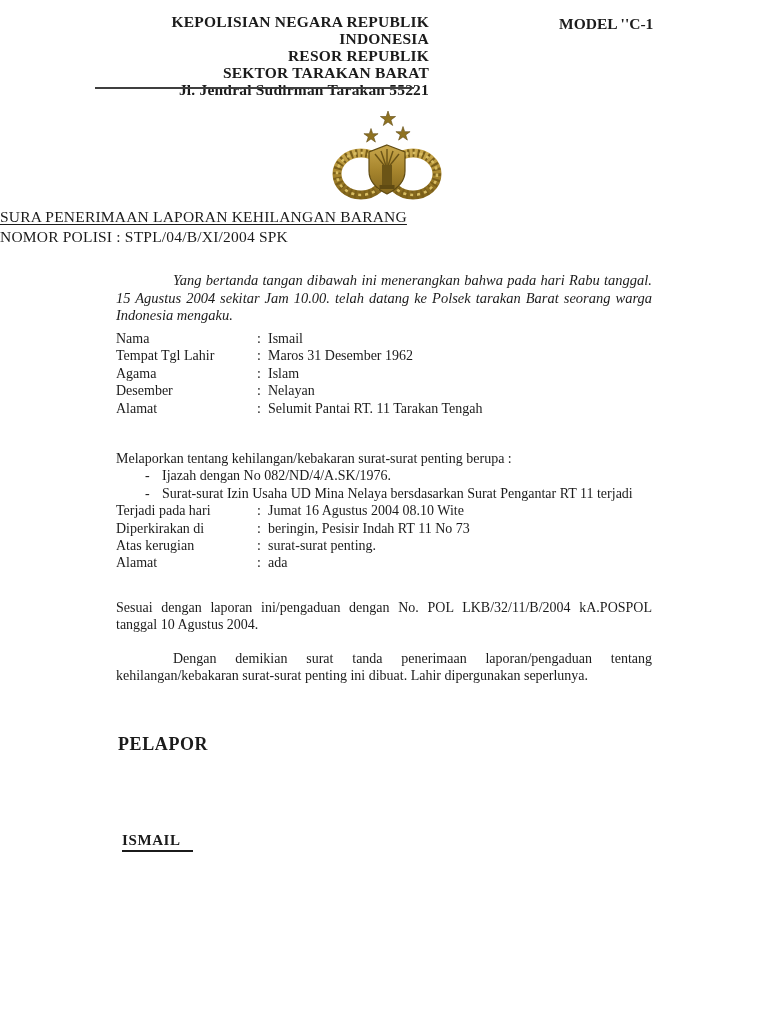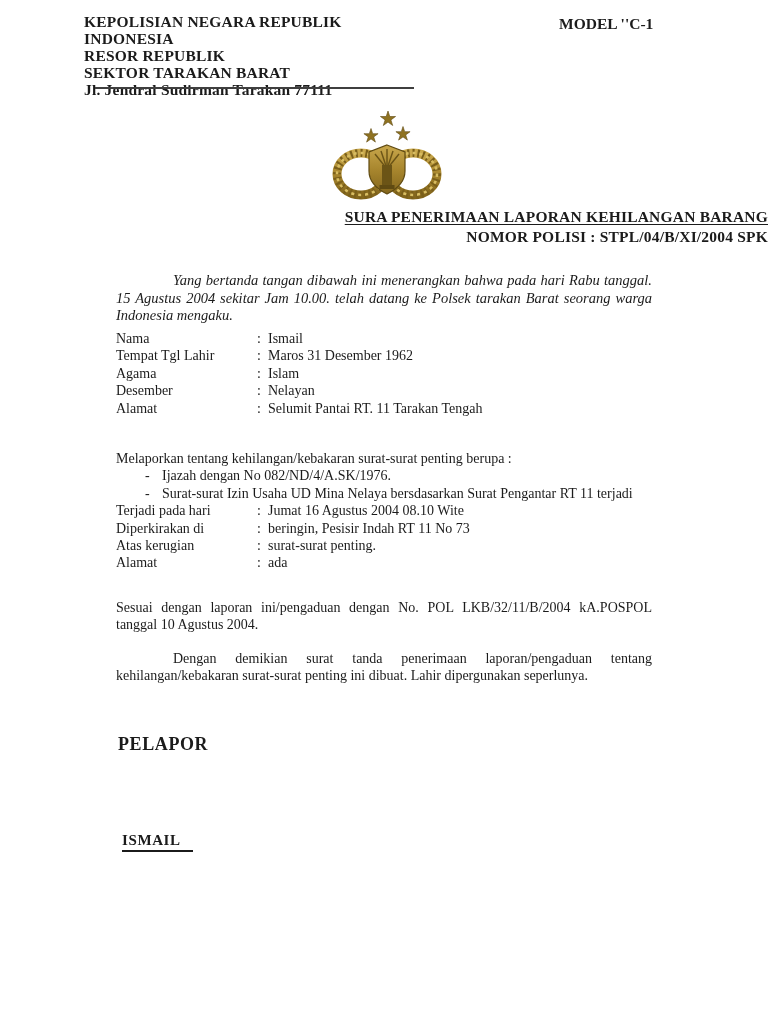--- a/index.html
+++ b/index.html
@@ -9,39 +9,39 @@
     font-family: "Liberation Serif", serif;
     color: #1b1b1b;
     position: relative;
     overflow: hidden;
   }
   .page { position: absolute; inset: 0; background: #fff; }
 
   
   .header-left {
     position: absolute; top: 13px; left: 84px; width: 345px;
-    text-align: left; font-weight: bold; font-size: 15.5px; line-height: 17px;
+    text-align: right; font-weight: bold; font-size: 15.5px; line-height: 17px;
     letter-spacing: 0.2px;
   }
   .model {
     position: absolute; top: 15px; left: 559px;
     font-weight: bold; font-size: 15.5px;
   }
   .header-rule {
     position: absolute; top: 87px; left: 95px; width: 319px; height: 2px;
     background: #3f3f3f;
   }
 
   
   .emblem { position: absolute; top: 109px; left: 330px; width: 114px; height: 96px; }
 
   
   .title-block {
     position: absolute; top: 207px; left: 0; width: 768px;
-    text-align: right; font-weight: bold; font-size: 15.5px; line-height: 19.5px;
+    text-align: left; font-weight: normal; font-size: 15.5px; line-height: 19.5px;
     letter-spacing: 0.2px;
   }
   .title-block .doc-title { text-decoration: underline; text-underline-offset: 2px; }
 
   
   .bodytext { font-size: 14px; line-height: 17.4px; }
 
   .intro {
     position: absolute; top: 260px; left: 116px; width: 536px;
     font-style: italic; text-align: justify; text-indent: 57px;
@@ -78,21 +78,21 @@
 </style>
 </head>
 <body>
 
 <div class="page">
 
   <div class="header-left">
     <div>KEPOLISIAN NEGARA REPUBLIK INDONESIA</div>
     <div>RESOR REPUBLIK</div>
     <div>SEKTOR TARAKAN BARAT</div>
-    <div>Jl. Jendral Sudirman Tarakan 77111</div>
+    <div>Jl. Jendral Sudirman Tarakan 55221</div>
   </div>
   <div class="model">MODEL ''C-1</div>
   <div class="header-rule"></div>
 
   <div class="emblem">
     <svg width="114" height="96" viewBox="0 0 114 96">
       <defs>
         <linearGradient id="gold" x1="0" y1="0" x2="0" y2="1">
           <stop offset="0" stop-color="#c9a84c"></stop>
           <stop offset="0.5" stop-color="#a8862e"></stop>

